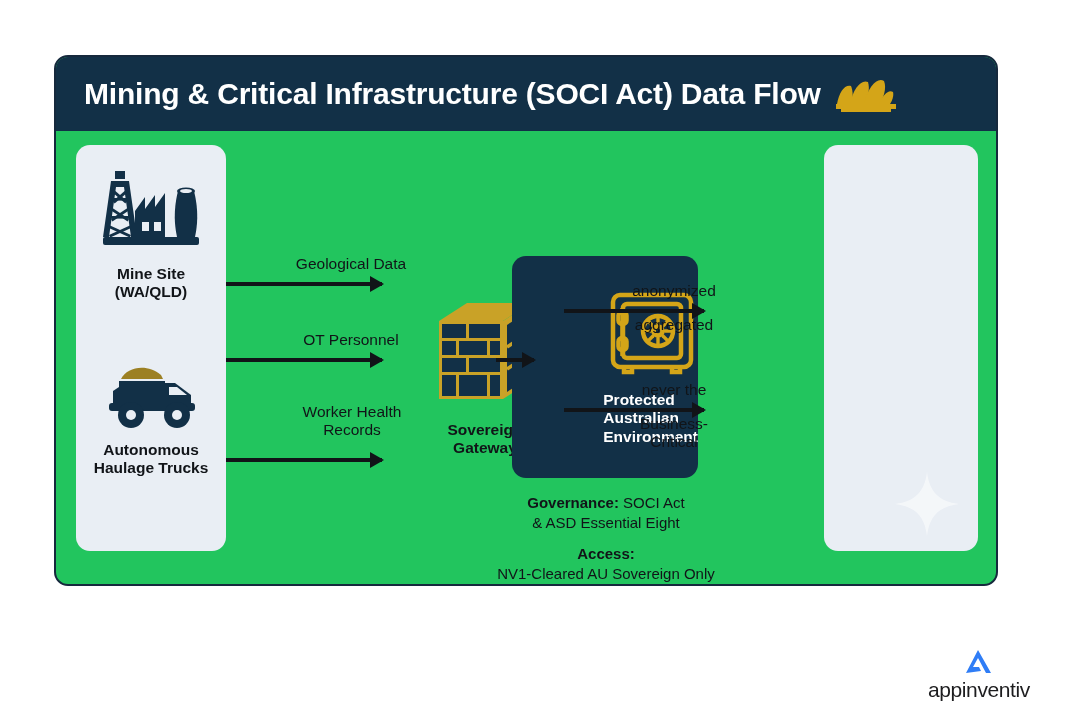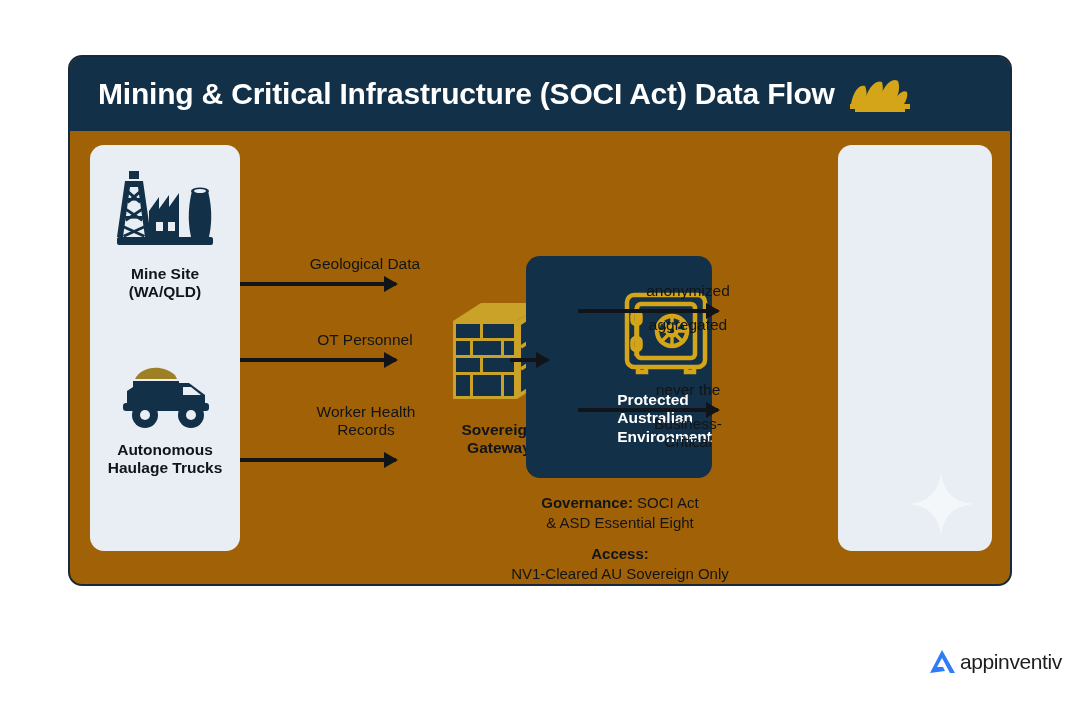--- a/index.html
+++ b/index.html
@@ -11,27 +11,27 @@
     width: 1080px;
     height: 703px;
     position: relative;
     font-family: "Liberation Sans", sans-serif;
     overflow: hidden;
   }
 
   
   .card {
     position: absolute;
-    left: 68px;
+    left: 54px;
     top: 55px;
     width: 944px;
     height: 531px;
     border: 2px solid #16293d;
     border-radius: 14px;
-    background: #a16207;
+    background: #22c55e;
     box-sizing: border-box;
     overflow: hidden;
   }
 
   
   .header {
     position: absolute;
     left: 0;
     top: 0;
     width: 100%;
@@ -174,20 +174,21 @@
   .gov-access { margin-top: 12px; }
 
   
   .logo {
     position: absolute;
     left: 928px;
     top: 648px;
     display: flex;
     align-items: center;
     gap: 2px;
+    flex-direction: column;
   }
   .logo-text {
     font-size: 21px;
     color: #1d1d1f;
     letter-spacing: -0.4px;
   }
 </style>
 </head>
 <body>
 

